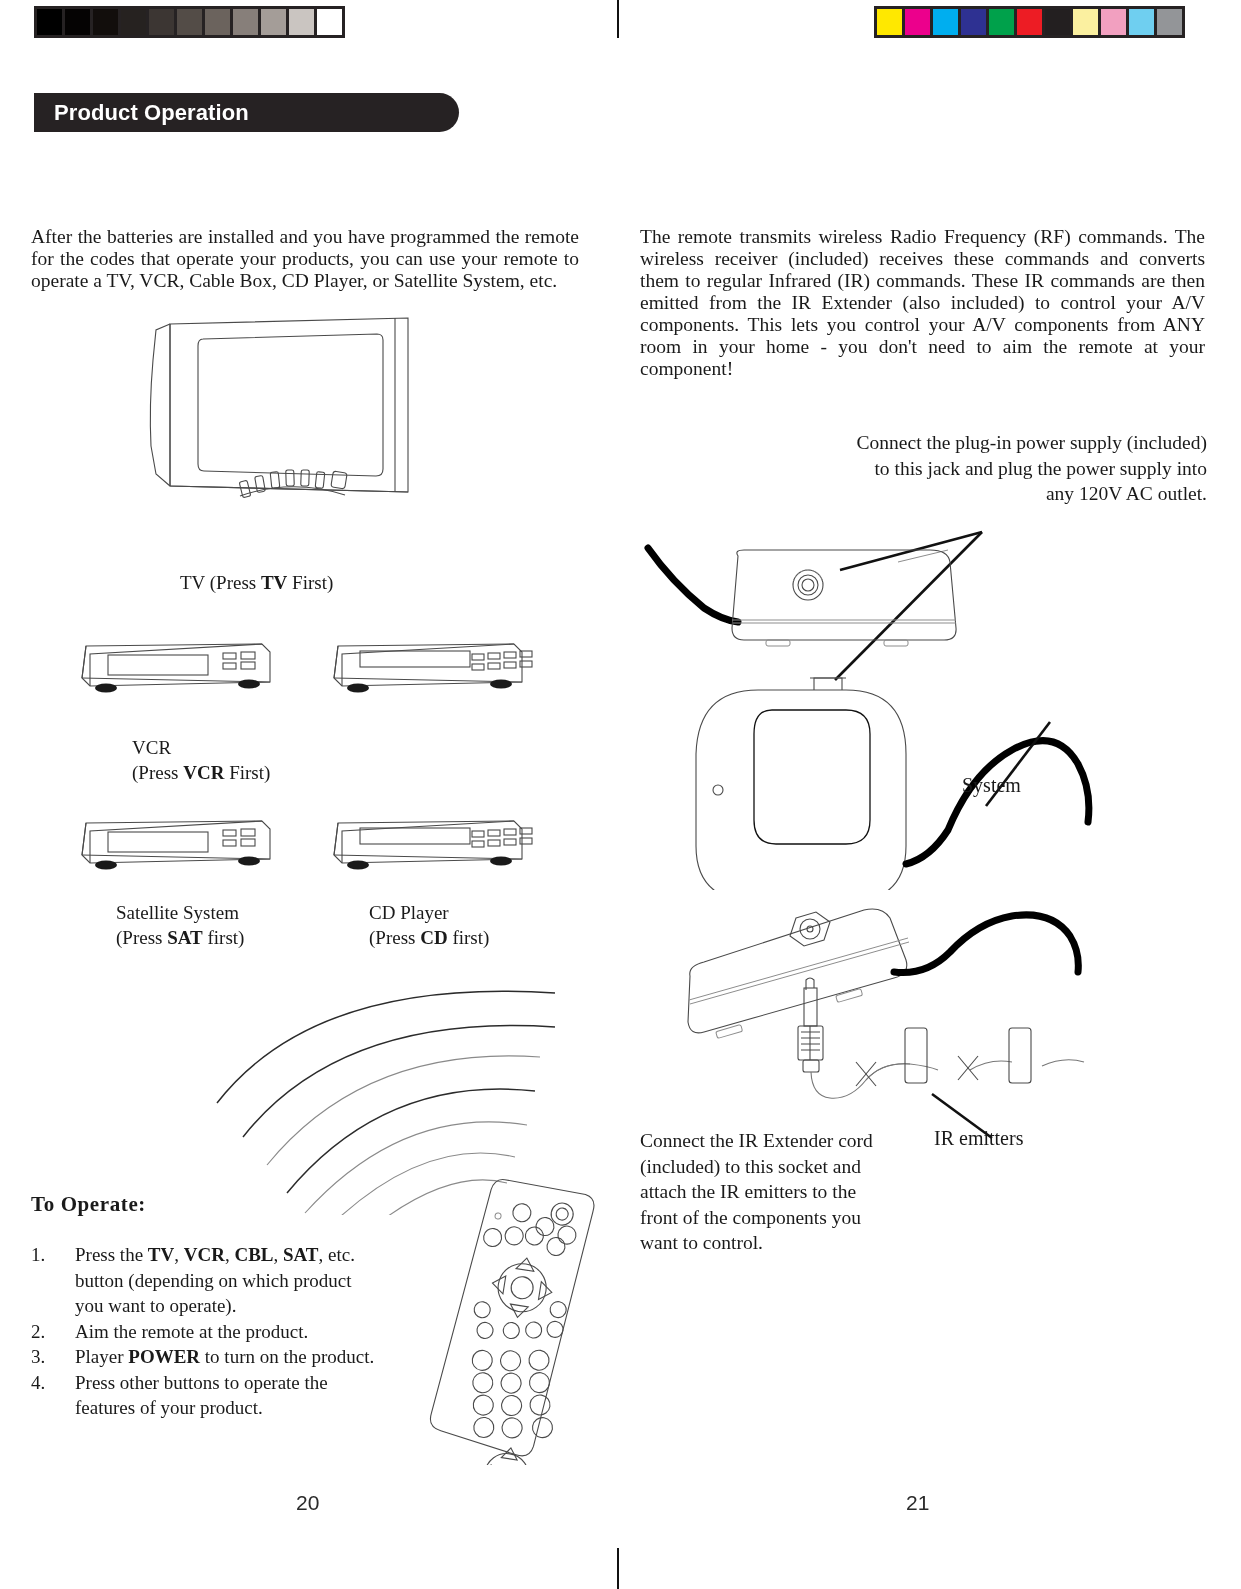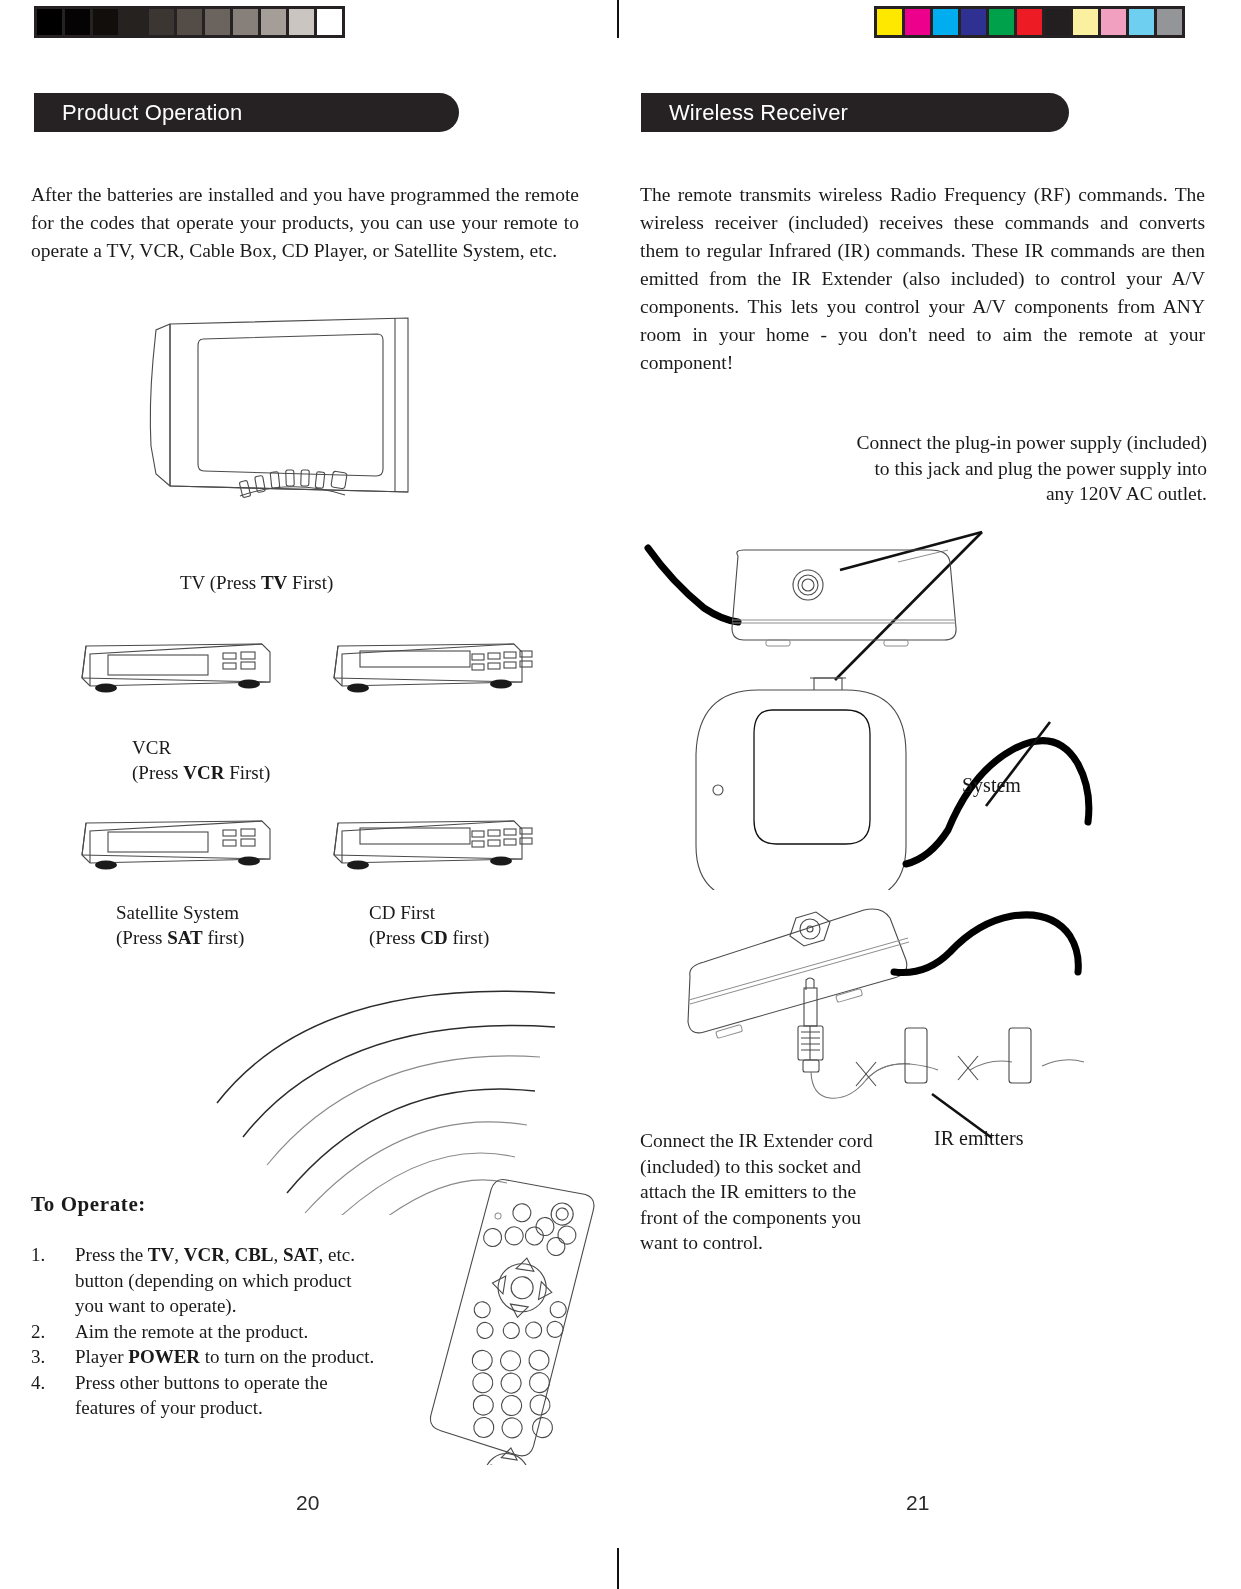--- a/index.html
+++ b/index.html
@@ -19,28 +19,28 @@
 
   
   .gutter-tick{position:absolute;width:2px;background:#111;}
   #gutter-top{left:617px;top:0px;height:38px;}
   #gutter-bottom{left:617px;top:1548px;height:41px;}
 
   
   .sec-header{position:absolute;height:39px;background:#262223;
               border-radius:0 20px 20px 0;display:flex;align-items:center;}
   .sec-header .lbl{color:#fff;font-family:"Liberation Sans",sans-serif;
-                   font-weight:normal;font-size:22px;letter-spacing:.1px;
-                   padding-left:28px;}
+                   font-weight:bold;font-size:22px;letter-spacing:.1px;
+                   padding-left:20px;}
   #header-left{left:34px;top:93px;width:425px;}
   #header-right{left:641px;top:93px;width:428px;}
 
   
-  .para{position:absolute;font-size:19.5px;line-height:28px;
-        text-align:justify;}
+  .para{position:absolute;font-size:19.5px;line-height:22px;
+        text-align:justify;margin-top:45px;}
   #intro-left{left:31px;top:181px;width:548px;}
   #intro-right{left:640px;top:181px;width:565px;}
 
   .cap{position:absolute;font-size:19px;line-height:25px;}
   .cap b{font-weight:bold;}
 
   
   #cap-tv{left:180px;top:570px;width:360px;text-align:left;}
   #cap-vcr{left:132px;top:735px;width:230px;}
   #cap-dvd{left:352px;top:735px;width:240px;}
@@ -243,21 +243,21 @@
         <rect x="160" y="26" width="12" height="6"></rect>
         <rect x="176" y="25" width="12" height="6"></rect>
         <rect x="192" y="24" width="12" height="6"></rect>
         <rect x="208" y="23" width="12" height="6"></rect>
       </g>
       <ellipse cx="46" cy="50" rx="11" ry="4.5" fill="#1a1a1a"></ellipse>
       <ellipse cx="189" cy="46" rx="11" ry="4.5" fill="#1a1a1a"></ellipse>
     </svg>
   </div>
   <div class="cap" id="cap-cd">
-    <div>CD First</div>
+    <div>CD Player</div>
     <div><span>(Press </span><b>CD</b><span> first)</span></div>
   </div>
 
   <div class="fig" id="fig-waves">
     <svg width="400" height="250" viewBox="0 0 400 250">
       <path class="ln-wave" d="M22 138 Q120 12 360 28"></path>
       <path class="ln-wave" d="M48 172 Q146 48 360 62"></path>
       <path class="ln-wave-lt" d="M72 200 Q170 80 345 92"></path>
       <path class="ln-wave" d="M92 228 Q190 110 340 126"></path>
       <path class="ln-wave-lt" d="M110 248 Q208 140 332 160"></path>
@@ -355,23 +355,20 @@
     <div class="step">
       <span class="num">3.</span><span>Player </span><b>POWER</b><span> to turn on the product.</span>
     </div>
     <div class="step">
       <span class="num">4.</span><span>Press other buttons to operate the features of your product.</span>
     </div>
   </div>
 
   <div class="pageno" id="pageno-left">20</div>
 
-  <div class="sec-header" id="header-right">
-    <span class="lbl">Wireless Receiver</span>
-  </div>
 
   <div class="para" id="intro-right">The remote transmits wireless Radio Frequency (RF) commands. The wireless receiver (included) receives these commands and converts them to regular Infrared (IR) commands. These IR commands are then emitted from the IR Extender (also included) to control your A/V components. This lets you control your A/V components from ANY room in your home - you don't need to aim the remote at your component!</div>
 
   <div class="cap" id="cap-power">Connect the plug-in power supply (included) to this jack and plug the power supply into any 120V AC outlet.</div>
 
   <div class="fig" id="fig-receiver">
     <svg width="580" height="380" viewBox="0 0 580 380">
 
       <path class="leader" d="M210 60 L352 22"></path>
       <path class="leader" d="M205 170 L352 22"></path>

